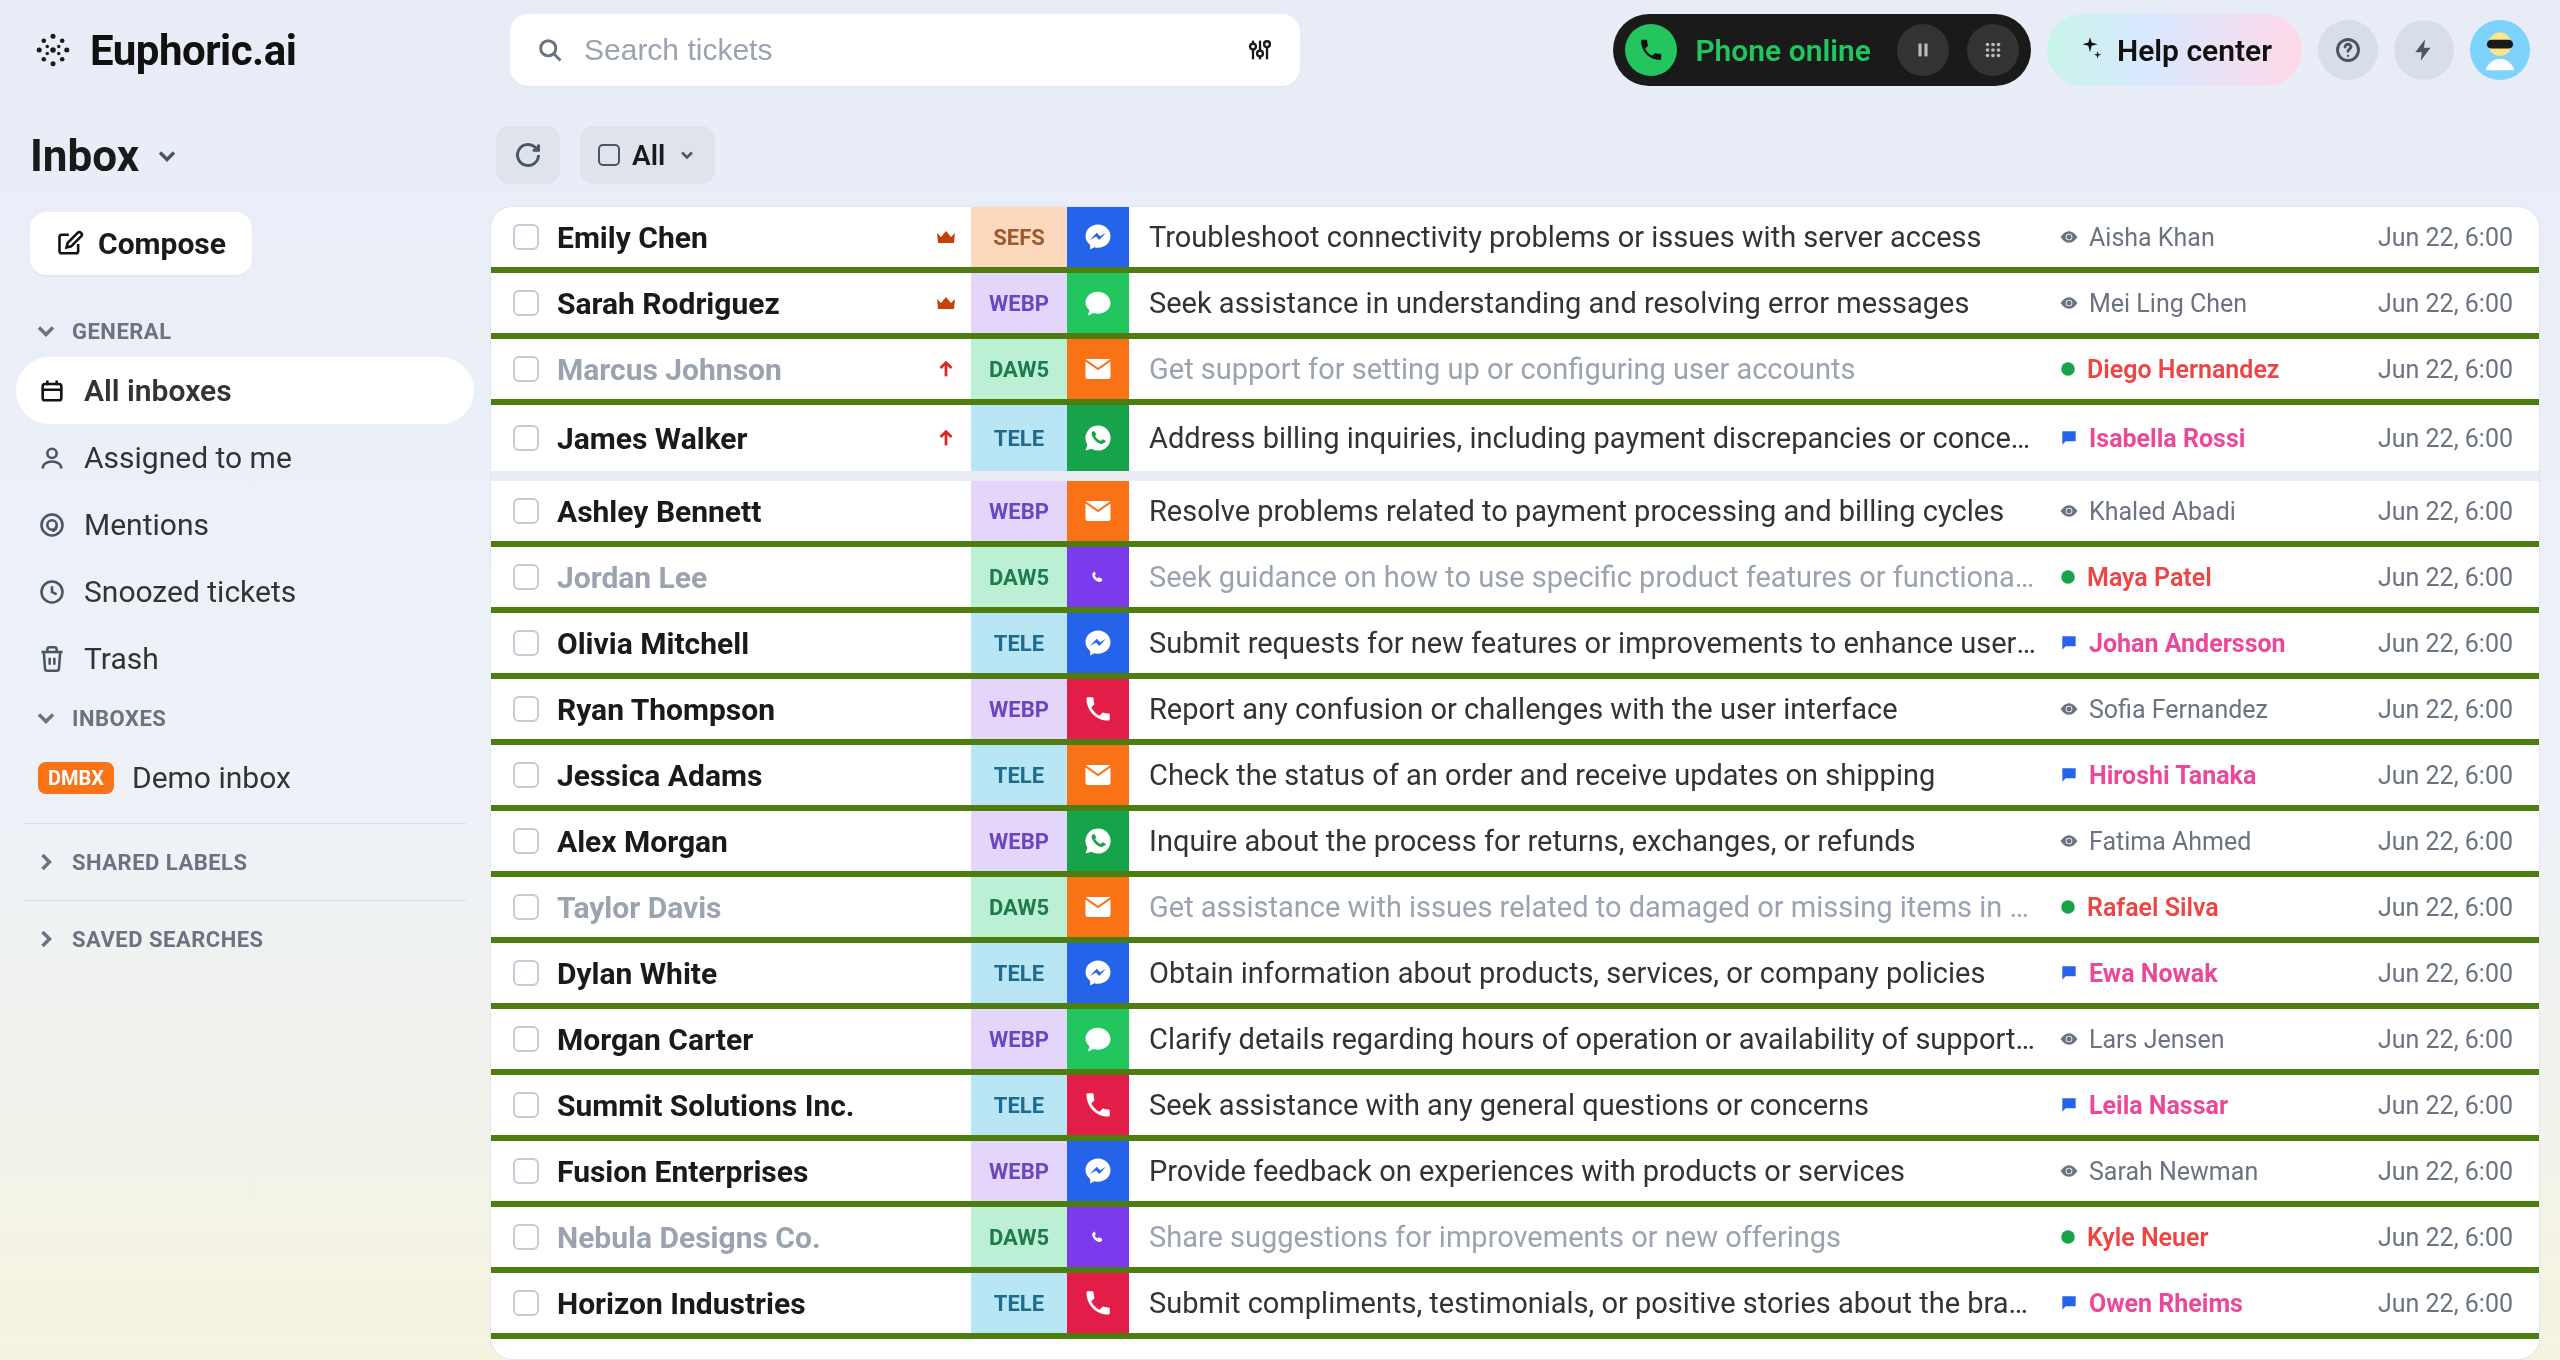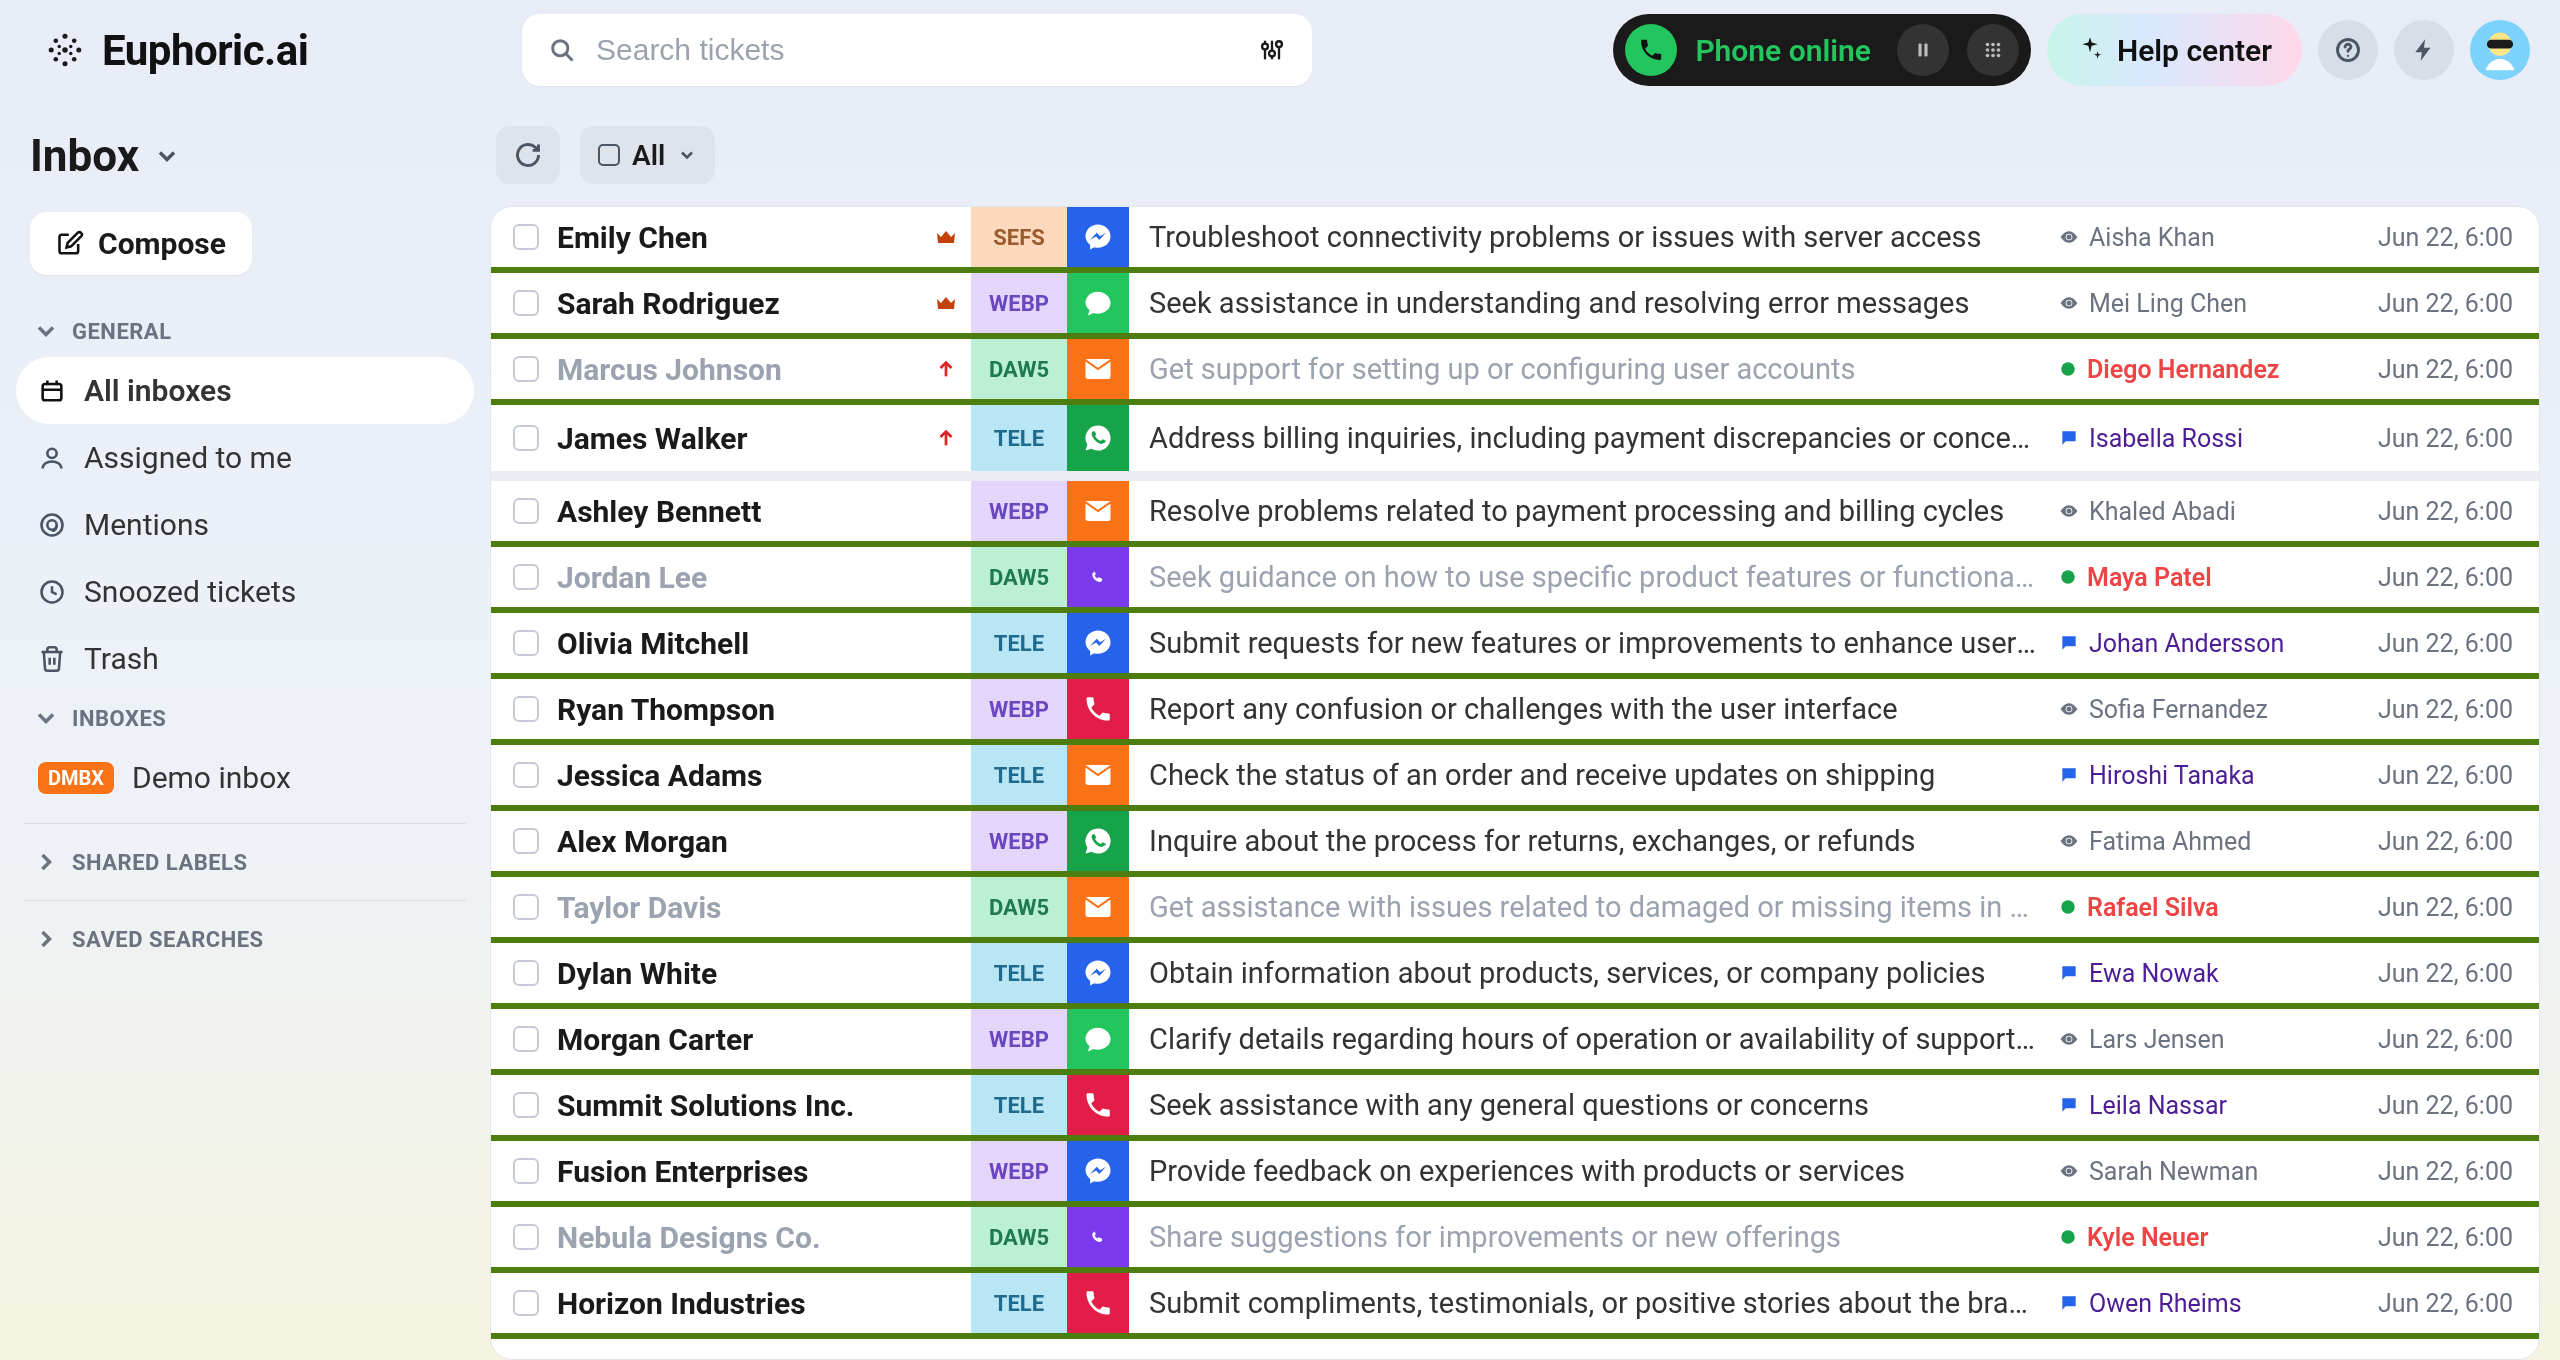--- a/index.html
+++ b/index.html
@@ -11,21 +11,21 @@
   overflow: hidden;
   color: #1a1a1a;
   font-size: 28px;
   transform-origin: top left;
 }
 .app { display: flex; height: 100%; }
 
 
 .header {
   position: absolute;
-  top: 0; left: 12px; right: 0;
+  top: 0; left: 0; right: 0;
   height: 100px;
   display: flex;
   align-items: center;
   padding: 0 30px;
   gap: 20px;
 }
 .logo-wrap { display: flex; align-items: center; gap: 14px; width: 460px; }
 .logo-mark {
   width: 46px; height: 46px;
   position: relative;
@@ -179,21 +179,21 @@
 .chan-whatsapp { background: #16a34a; }
 .chan-viber { background: #7c3aed; }
 .chan-phone { background: #e11d48; }
 .subject {
   flex: 1; padding: 0 20px; font-size: 29px; color: #333;
   white-space: nowrap; overflow: hidden; text-overflow: ellipsis;
 }
 .assignee { width: 280px; display:flex; align-items:center; gap:10px; font-size: 25px; flex-shrink:0; }
 .assignee.grey { color: #6b7280; }
 .assignee.green { color: #ef4444; font-weight: 600; }
-.assignee.blue { color: #4c1d95; font-weight: 400; }
+.assignee.blue { color: #ec4899; font-weight: 700; }
 .time { width: 200px; text-align: right; padding-right: 26px; font-size: 25px; color: #6b7280; flex-shrink:0; }
 
 .ico { width: 28px; height: 28px; display:inline-flex; }
 .ico svg { width: 100%; height: 100%; }
 </style>
 </head>
 <body>
 
 <div class="header">
   <div class="logo-wrap">

